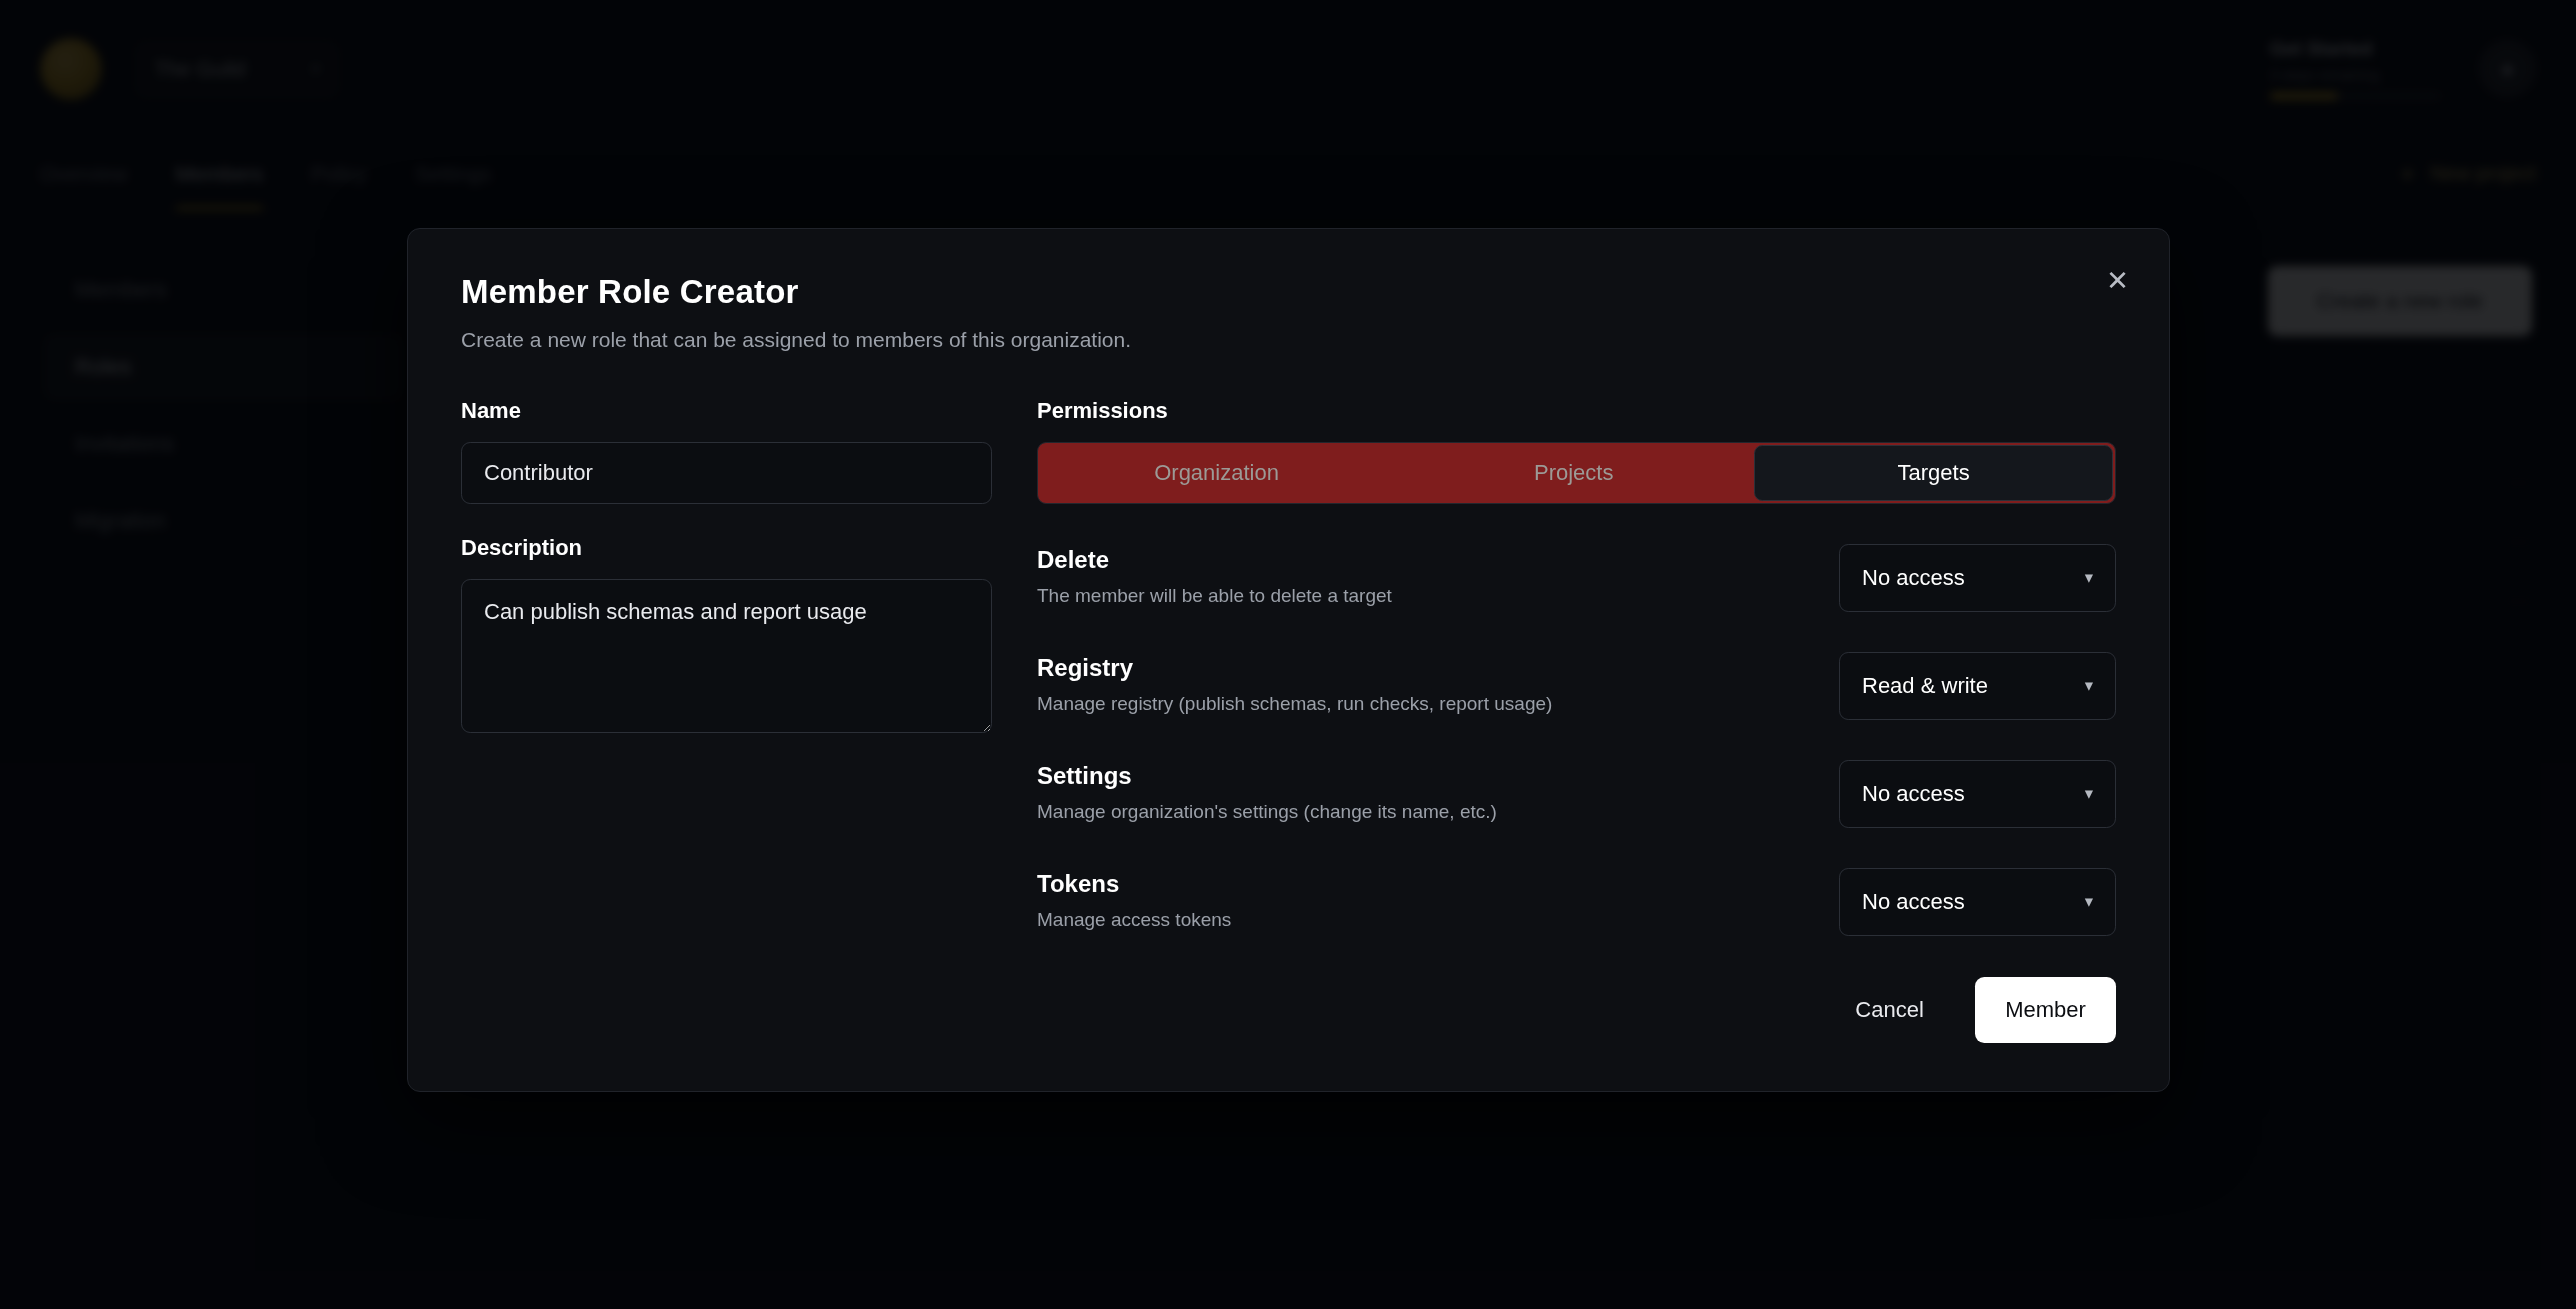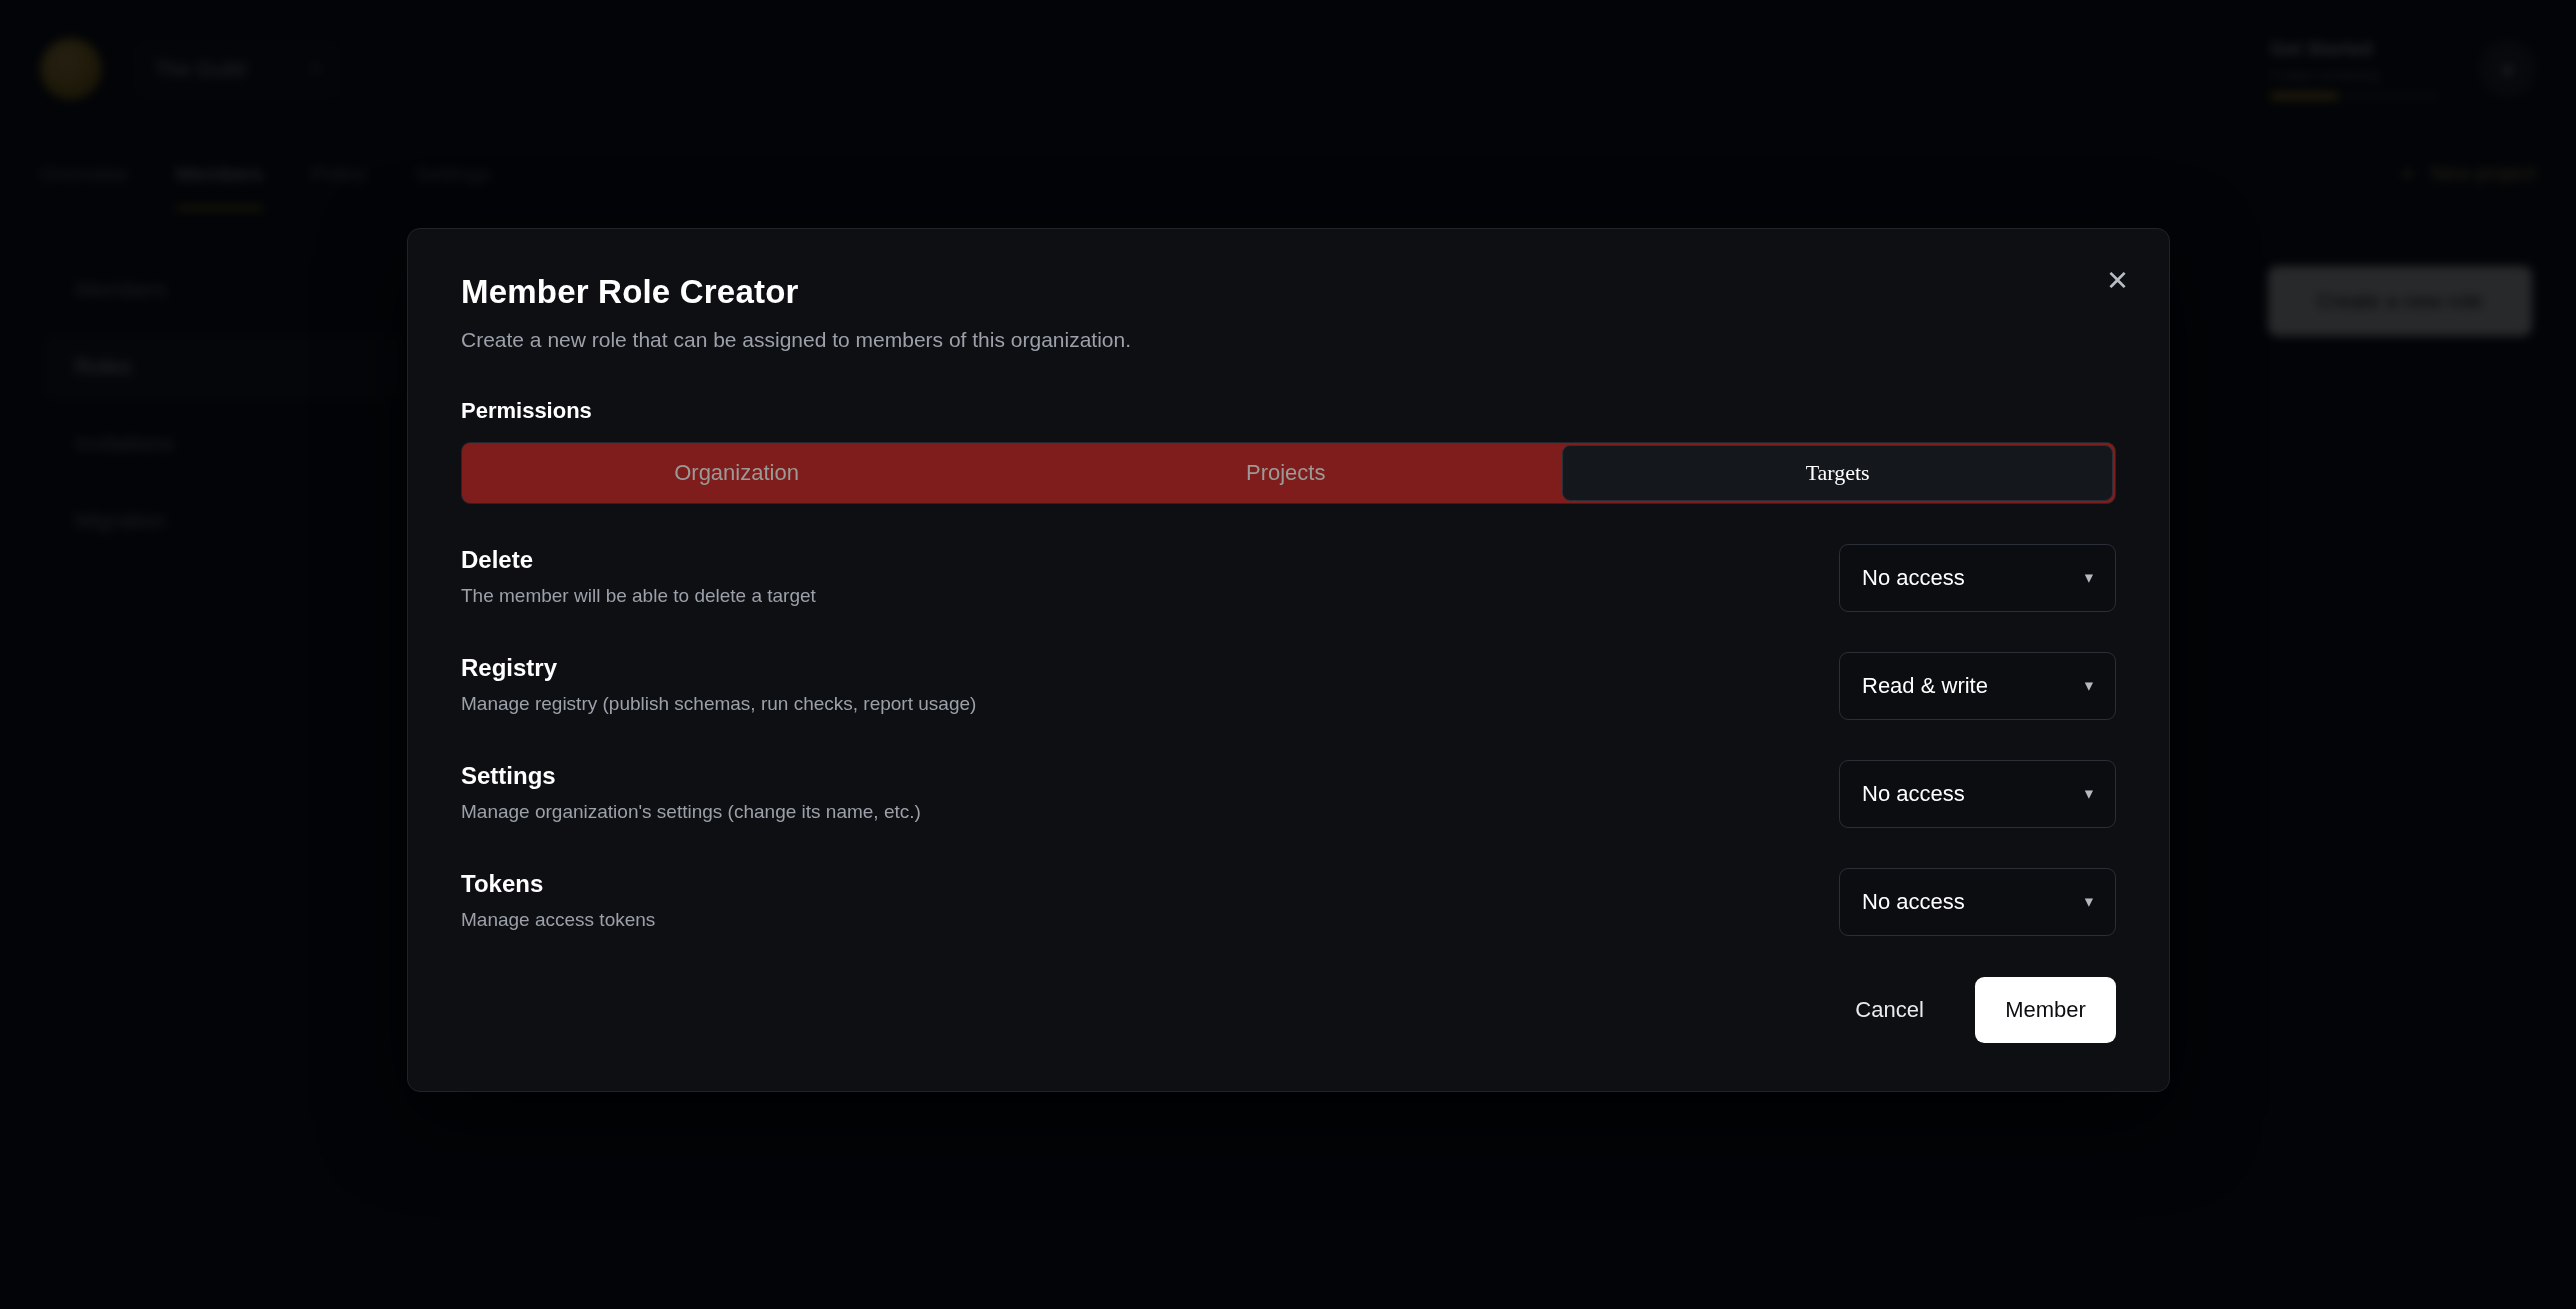--- a/index.html
+++ b/index.html
@@ -285,21 +285,20 @@
     color: #9c9a96;
     font-size: 22px;
   }
   .seg-tab.active {
     background: #14171c;
     color: #ffffff;
     border-radius: 8.3px;
     border: 0.9px solid #2d3038;
     margin: 1.8px;
     font-weight: 500;
-    font-family: Liberation Serif, serif;
   }
 
   .perm-row {
     display: flex;
     align-items: flex-start;
     justify-content: space-between;
     margin-top: 40px;
     gap: 27.5px;
   }
   .perm-text { padding-top: 1.8px; }
@@ -425,20 +424,27 @@
 
 <div id="modal">
 
   <div class="modal-close">✕</div>
 
   <div class="modal-title">Member Role Creator</div>
   <div class="modal-sub">Create a new role that can be assigned to members of this organization.</div>
 
   <div class="modal-cols">
 
+    <div class="col-left">
+      <div class="field-label">Name</div>
+      <input class="text-input" type="text" value="Contributor" style="">
+      <div class="spacer-24"></div>
+      <div class="field-label">Description</div>
+      <textarea class="text-area" style="">Can publish schemas and report usage</textarea>
+    </div>
 
     <div class="col-right">
       <div class="field-label">Permissions</div>
 
       <div class="seg-tabs">
         <div class="seg-tab">Organization</div>
         <div class="seg-tab">Projects</div>
         <div class="seg-tab active">Targets</div>
       </div>
 

